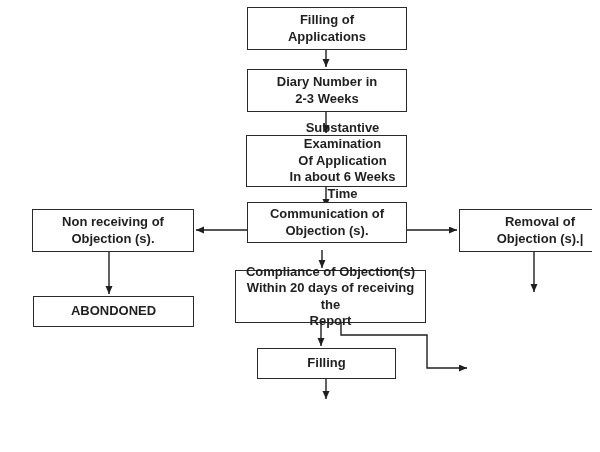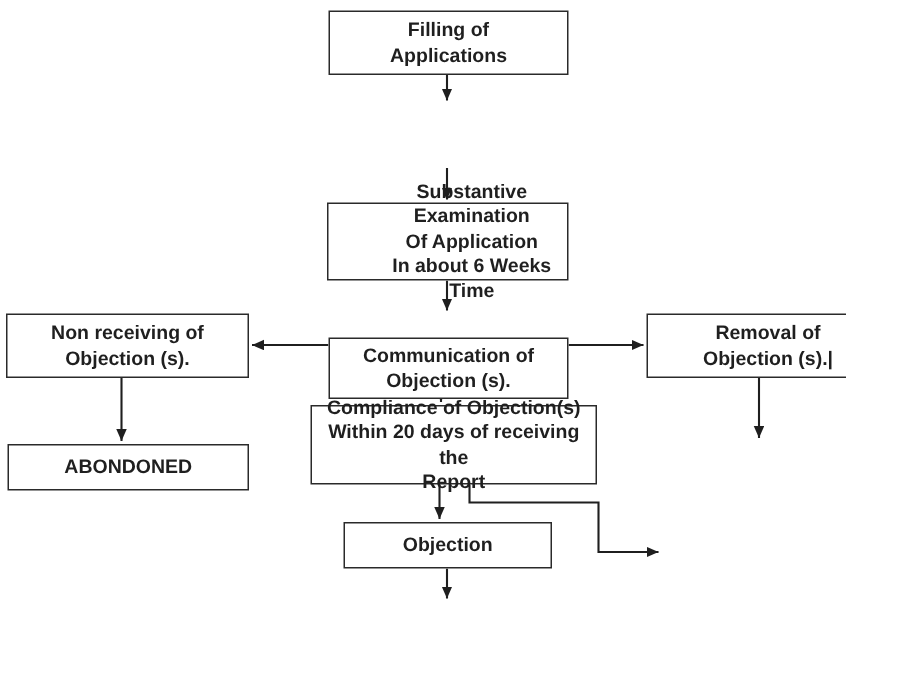--- a/index.html
+++ b/index.html
@@ -3,41 +3,42 @@
 <meta charset="utf-8">
 <style>
   html, body { margin: 0; padding: 0; background: #ffffff; }
   .canvas {
     position: relative;
     width: 564px;
     height: 452px;
     background: #ffffff;
     font-family: "Liberation Sans", "DejaVu Sans", sans-serif;
     overflow: hidden;
+    margin-left: 28px;
   }
   .node {
     position: absolute;
     box-sizing: border-box;
     border: 1.5px solid #2a2a2a;
     background: #ffffff;
     display: flex;
     align-items: center;
     justify-content: center;
     text-align: center;
     font-weight: bold;
     font-size: 13px;
     line-height: 1.26;
     color: #1f1f1f;
     white-space: pre-line;
     padding: 1px 2px;
   }
   #node-filling       { left: 219px; top: 7px;   width: 160px; height: 43px; }
   #node-diary         { left: 219px; top: 69px;  width: 160px; height: 43px; }
   #node-substantive   { left: 218px; top: 135px; width: 161px; height: 52px; padding-left: 34px; }
-  #node-communication { left: 219px; top: 225px; width: 160px; height: 41px; text-align: center; }
+  #node-communication { left: 219px; top: 202px; width: 160px; height: 41px; text-align: center; }
   #node-noncompliance { left: 4px;   top: 209px; width: 162px; height: 43px; }
   #node-abondoned     { left: 5px;   top: 296px; width: 161px; height: 31px; }
   #node-removal       { left: 431px; top: 209px; width: 162px; height: 43px; text-align: center; }
   #node-reexam        { left: 430px; top: 294px; width: 160px; height: 43px; }
   #node-compliance    { left: 207px; top: 270px; width: 191px; height: 53px; }
   #node-accepted      { left: 229px; top: 348px; width: 139px; height: 31px; }
   #node-rejected      { left: 441px; top: 358px; width: 140px; height: 32px; }
   #node-issue         { left: 229px; top: 401px; width: 140px; height: 42px; }
   .connectors {
     position: absolute;
@@ -71,20 +72,22 @@
     <line x1="81" y1="252" x2="81" y2="294" marker-end="url(#arrow)"></line>
     <line x1="506" y1="252" x2="506" y2="292" marker-end="url(#arrow)"></line>
     <line x1="293" y1="323" x2="293" y2="346" marker-end="url(#arrow)"></line>
     <polyline points="313,323 313,335 399,335 399,368 439,368" marker-end="url(#arrow)"></polyline>
     <line x1="298" y1="379" x2="298" y2="399" marker-end="url(#arrow)"></line>
   </svg>
 
   <div class="node" id="node-filling">Filling of
 Applications</div>
 
+  <div class="node" id="node-diary">Diary Number in
+2-3 Weeks</div>
 
   <div class="node" id="node-substantive">Substantive Examination
 Of Application
 In about 6 Weeks Time</div>
 
   <div class="node" id="node-communication">Communication of
 Objection (s).</div>
 
   <div class="node" id="node-noncompliance">Non receiving of
 Objection (s).</div>
@@ -92,17 +95,17 @@
   <div class="node" id="node-abondoned">ABONDONED</div>
 
   <div class="node" id="node-removal">Removal of
 Objection (s).|</div>
 
 
   <div class="node" id="node-compliance">Compliance of Objection(s)
 Within 20 days of receiving the
 Report</div>
 
-  <div class="node" id="node-accepted">Objection</div>
+  <div class="node" id="node-accepted">Filling</div>
 
 
 
 </div>
 
 </body></html>

